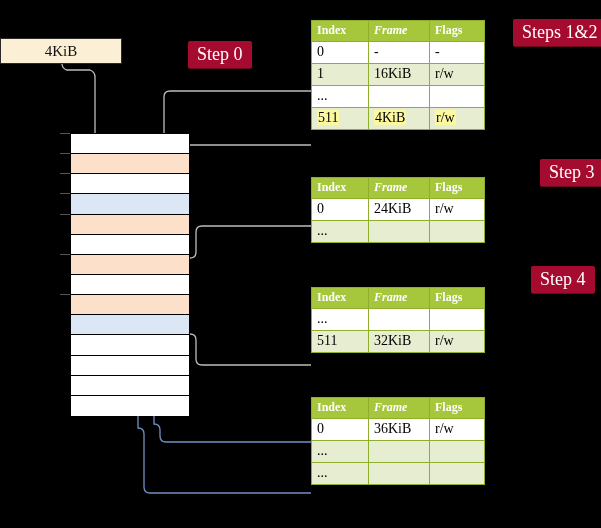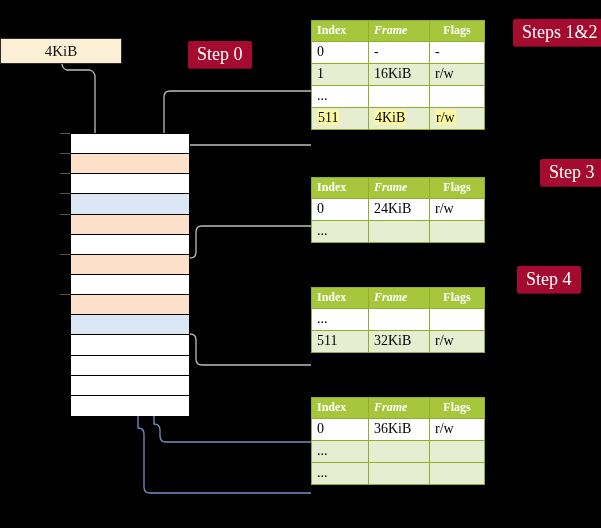--- a/index.html
+++ b/index.html
@@ -25,21 +25,21 @@
   .badge{
     position:absolute;background:#A50B2E;color:#fff;
     font-size:18px;line-height:1;
     padding:4px 9px 5px 9px;white-space:nowrap;
     border-radius:2px;
     box-shadow:0 1px 0 #6d0a20;
   }
   #badge-steps12{left:513px;top:19px;}
   #badge-step0{left:188px;top:41px;}
   #badge-step3{left:519px;top:159px;margin-left:21px;}
-  #badge-step4{left:517px;top:266px;}
+  #badge-step4{left:531px;top:266px;}
 
   
   .memcol{position:absolute;left:70px;top:133px;width:120px;height:282px;
           border:1px solid #000;box-sizing:border-box;background:#fff;}
   .memrow{width:100%;box-sizing:border-box;border-bottom:1px solid #000;background:#fff;}
   .memrow:last-child{border-bottom:none;}
   .memrow.peach{background:#FCE0CA;}
   .memrow.blue{background:#DCE7F6;}
 
   
@@ -62,21 +62,21 @@
     background:#A6C63C;color:#fff;font-weight:bold;
     border:1px solid #8FAE2B;
     font-size:12px;
   }
   .ptable tr.alt td{background:#E7EDD1;}
   .ptable td.c-index{width:57px;}
   .ptable td.c-frame{width:61px;}
   .ptable td.c-flags{width:55px;}
   .ptable th.c-index{width:57px;}
   .ptable th.c-frame{width:61px;font-style:italic;}
-  .ptable th.c-flags{width:55px;text-align:center;}
+  .ptable th.c-flags{width:55px;}
   .hl{background:#FCF8A0;padding:0 1px;}
 
   #table-pml4{left:311px;top:20px;}
   #table-pdpt{left:311px;top:177px;}
   #table-pd{left:311px;top:287px;}
   #table-pt{left:311px;top:397px;}
 </style>
 </head>
 <body>
 

